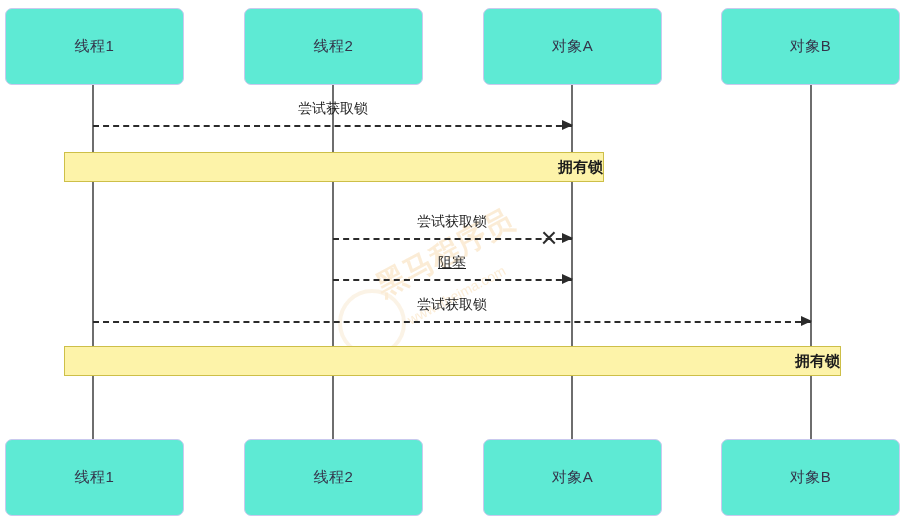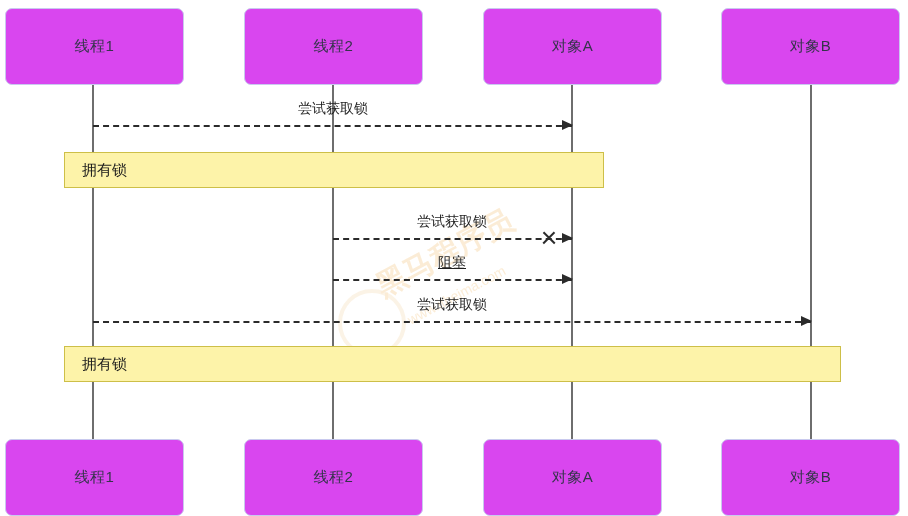--- a/index.html
+++ b/index.html
@@ -5,50 +5,51 @@
 <style>
   html,body{margin:0;padding:0;background:#ffffff;}
   body{font-family:"Liberation Sans","DejaVu Sans",sans-serif;}
   #canvas{position:relative;width:908px;height:516px;background:#ffffff;overflow:hidden;}
 
   
   .participant{
     position:absolute;
     box-sizing:border-box;
     width:179px;height:77px;
-    background:#d946ef;
+    background:#5eead4;
     border:1px solid #c9c9ee;
     border-radius:7px;
     display:flex;align-items:center;justify-content:center;
     color:#34344a;
     font-size:15px;
     letter-spacing:.5px;
     user-select:none;
   }
 
   
   .lifeline{
     position:absolute;
     width:2px;
     background:#6e6e6e;
   }
 
   
   .lockbar{
     position:absolute;
     box-sizing:border-box;
-    height:36px;
+    height:30px;
     background:#fdf3a9;
     border:1.5px solid #cdbf48;
     display:flex;align-items:center;
     padding-left:17px;
     color:#1c1c1c;
     font-size:15px;
-    font-weight:400;
+    font-weight:700;
     z-index:4;
+    justify-content:flex-end;
   }
 
   
   .msg{position:absolute;height:0;z-index:3;}
   .msg .line{
     position:absolute;left:0;top:0;
     height:0;
     border-top:2px dashed #2b2b2b;
     width:100%;
   }

